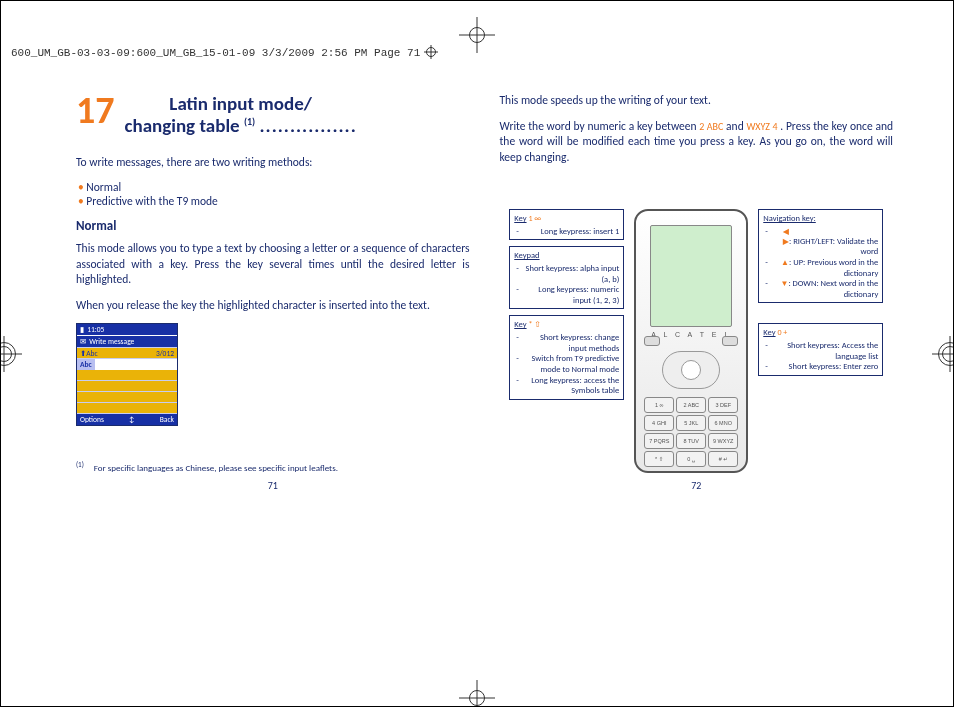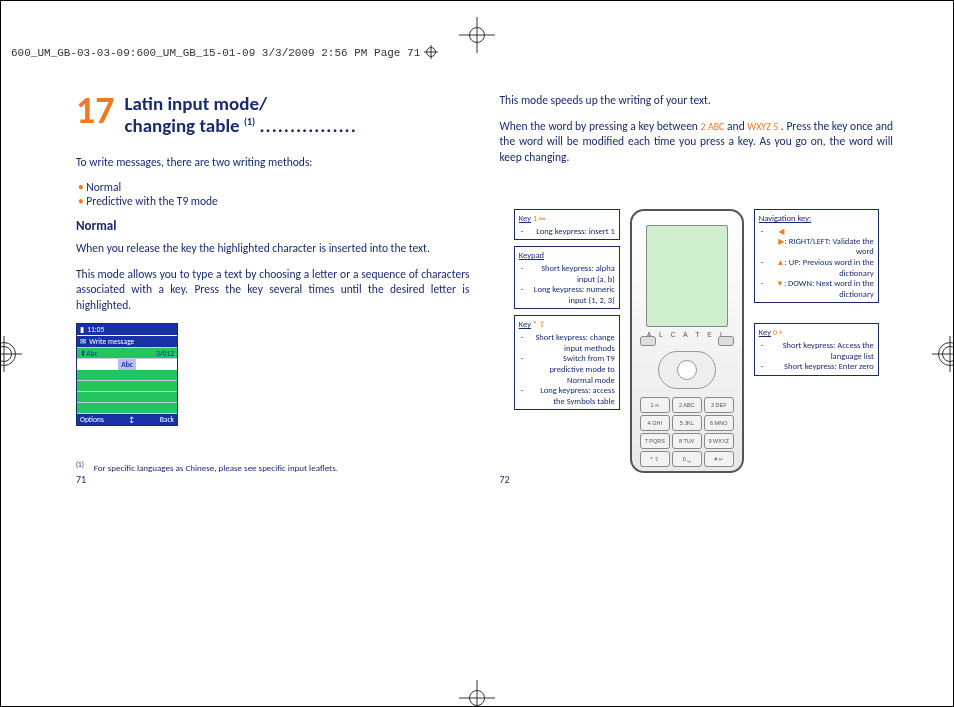--- a/index.html
+++ b/index.html
@@ -64,20 +64,21 @@
     flex: 1 1 50%;
     min-width: 0;
     display: flex;
     flex-direction: column;
   }
   .chapter-head {
     display: flex;
     align-items: flex-start;
     gap: 10px;
     margin-bottom: 18px;
+    text-align: center;
   }
   .chapter-num {
     font-size: 38px;
     font-weight: bold;
     color: #f07a1f;
     line-height: 0.9;
   }
   .chapter-title {
     font-size: 19px;
     font-weight: bold;
@@ -104,55 +105,55 @@
     color: #fff;
     display: flex; align-items: center; gap: 3px;
     padding: 1px 3px;
   }
   .msg-title {
     background: #1730a5; color:#fff;
     display:flex; align-items:center; gap:3px;
     padding: 1px 3px;
     border-top: 1px solid #fff;
   }
-  .msg-row { display:flex; justify-content:space-between; padding:0 3px; background:#22c55e; color:#1730a5; border-bottom:1px solid #c7cdf0; height:10px; align-items:center;}
+  .msg-row { display:flex; justify-content:space-between; padding:0 3px; background:#eab308; color:#1730a5; border-bottom:1px solid #c7cdf0; height:10px; align-items:center;}
   .msg-row.first { border-top: 1px solid #c7cdf0;}
   .msg-abc {
     background:#b8bff0; color:#1730a5; font-weight:bold;
     padding: 1px 3px; display:inline-block;
   }
-  .msg-body { background:#fff;text-align:center; }
+  .msg-body { background:#fff; }
   .msg-bottom {
     background:#1730a5; color:#fff;
     display:flex; justify-content:space-between;
     padding:1px 3px;
   }
 
   .footnote {
     font-size: 9px;
     color: #1a2b6d;
     margin-top: auto;
     padding-top: 20px;
   }
   .footnote sup { vertical-align: super; font-size: 7px; margin-right: 8px;}
-  .page-num { text-align:left; font-size: 10px; color:#1a2b6d; }
+  .page-num { text-align:center; font-size: 10px; color:#1a2b6d; margin-top: 6px;}
 
   
   .right-top { margin-bottom: 14px;}
   .orange { color:#f07a1f; font-size: 10px; vertical-align: baseline;}
 
   .diagram {
     display:flex;
     justify-content:center;
     align-items:flex-start;
     gap: 10px;
     margin-top: 20px;
     position: relative;
   }
-  .callouts { width: 106px; display:flex; flex-direction:column; gap:6px;}
+  .callouts { width: 115px; display:flex; flex-direction:column; gap:6px;}
   .callouts.right { width: 125px;}
   .callout {
     border: 0.8px solid #1a2b6d;
     padding: 3px 4px;
     font-size: 8.5px;
     line-height: 1.25;
     background:#fff;
   }
   .callout .ctitle { text-decoration: underline; }
   .callout ul { margin: 2px 0 0 0; padding-left: 10px; text-align: right;}
@@ -260,22 +261,22 @@
     </div>
 
     <div class="body-text">
       <p>To write messages, there are two writing methods:</p>
       <ul class="bul">
         <li>Normal</li>
         <li>Predictive with the T9 mode</li>
       </ul>
 
       <h3 class="section">Normal</h3>
+      <p>This mode allows you to type a text by choosing a letter or a sequence of characters associated with a key. Press the key several times until the desired letter is highlighted.</p>
       <p>When you release the key the highlighted character is inserted into the text.</p>
-      <p>This mode allows you to type a text by choosing a letter or a sequence of characters associated with a key. Press the key several times until the desired letter is highlighted.</p>
 
       <div class="msgbox">
         <div class="msg-top">
           <span>▮</span>
           <span>11:05</span>
         </div>
         <div class="msg-title">
           <span>✉</span>
           <span>Write message</span>
         </div>
@@ -302,24 +303,24 @@
       <sup>(1)</sup>
       <span>For specific languages as Chinese, please see specific input leaflets.</span>
     </div>
     <div class="page-num">71</div>
   </div>
 
   <div class="col">
     <div class="right-top body-text">
       <p>This mode speeds up the writing of your text.</p>
       <p>
-        <span>When the word by pressing a key between </span>
+        <span>Write the word by numeric a key between </span>
         <span class="orange">2 ABC</span>
         <span> and </span>
-        <span class="orange">WXYZ 5</span>
+        <span class="orange">WXYZ 4</span>
         <span>. Press the key once and the word will be modified each time you press a key. As you go on, the word will keep changing.</span>
       </p>
     </div>
 
     <div class="diagram">
 
       <div class="callouts">
         <div class="callout">
           <span class="ctitle"><span>Key</span></span>
           <span class="sym">1 ∞</span>

